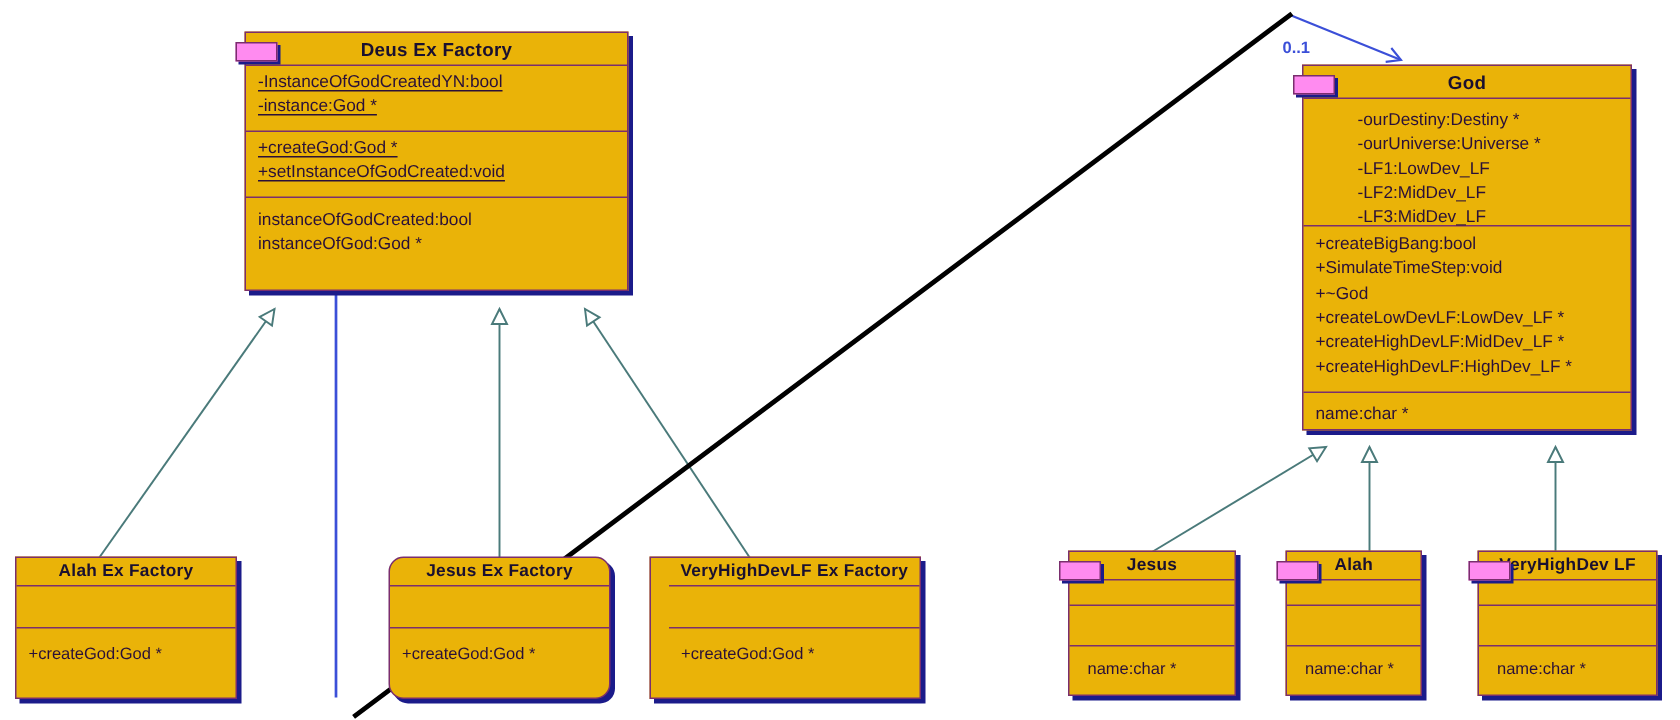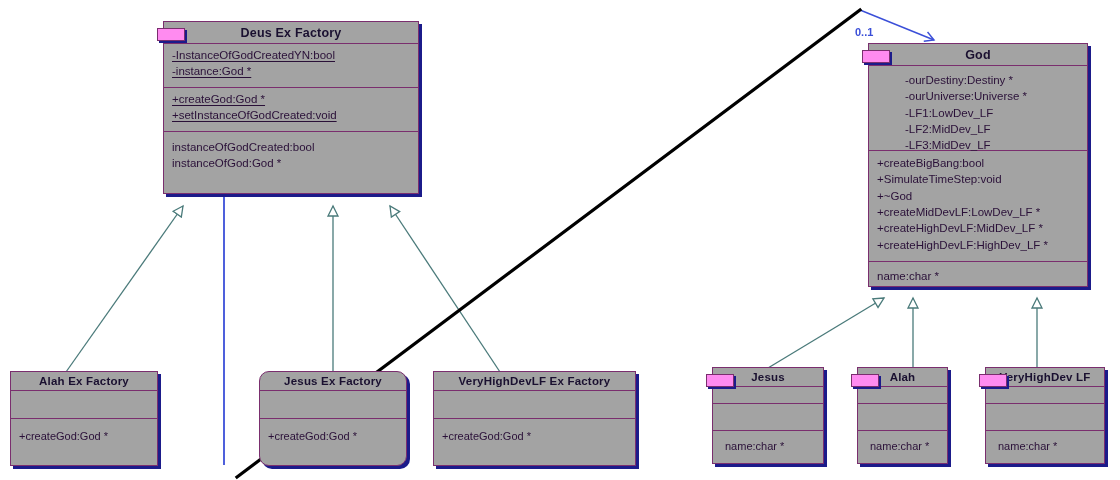--- a/index.html
+++ b/index.html
@@ -10,21 +10,21 @@
     position:relative;
     overflow:hidden;
   }
   #canvas{position:absolute;left:0;top:0;width:1120px;height:480px;}
   #edges{position:absolute;left:0;top:0;width:1120px;height:480px;pointer-events:none;}
 
   
   .uml{
     position:absolute;
     box-sizing:border-box;
-    background:#a3a3a3;
+    background:#eab308;
     border:1.5px solid #7A2E6E;
     box-shadow:3px 3px 0 0 #1B1B8A;
     z-index:5;
   }
   .uml .tab{
     position:absolute;
     left:-7px;top:6px;
     width:26px;height:11px;
     background:#FF8BF0;
     border:1.5px solid #7A2E6E;
@@ -124,21 +124,21 @@
       <div class="row">-ourDestiny:Destiny *</div>
       <div class="row">-ourUniverse:Universe *</div>
       <div class="row">-LF1:LowDev_LF</div>
       <div class="row">-LF2:MidDev_LF</div>
       <div class="row">-LF3:MidDev_LF</div>
     </div>
     <div class="comp" style="height:111px;padding-top:4px;">
       <div class="row">+createBigBang:bool</div>
       <div class="row">+SimulateTimeStep:void</div>
       <div class="row">+~God</div>
-      <div class="row">+createMidDevLF:LowDev_LF *</div>
+      <div class="row">+createLowDevLF:LowDev_LF *</div>
       <div class="row">+createHighDevLF:MidDev_LF *</div>
       <div class="row">+createHighDevLF:HighDev_LF *</div>
     </div>
     <div class="comp" style="height:26px;padding-top:6px;">
       <div class="row">name:char *</div>
     </div>
   </div>
 
   <div class="uml small" style="left:10px;top:371px;width:148px;height:95px;">
     <div class="title">Alah Ex Factory</div>
@@ -149,21 +149,21 @@
   </div>
 
   <div class="uml small" style="left:259px;top:371px;width:148px;height:95px;border-radius:10px;">
     <div class="title">Jesus Ex Factory</div>
     <div class="comp" style="height:28px;"></div>
     <div class="comp" style="height:48px;padding-top:10px;">
       <div class="row">+createGod:God *</div>
     </div>
   </div>
 
-  <div class="uml small" style="left:433px;top:371px;width:203px;height:95px;">
+  <div class="uml small" style="left:433px;top:371px;width:181px;height:95px;padding-left:12px;">
     <div class="title">VeryHighDevLF Ex Factory</div>
     <div class="comp" style="height:28px;"></div>
     <div class="comp" style="height:48px;padding-top:10px;">
       <div class="row">+createGod:God *</div>
     </div>
   </div>
 
   <div class="uml small" style="left:712px;top:367px;width:112px;height:97px;">
     <div class="tab"></div>
     <div class="title">Jesus</div>

